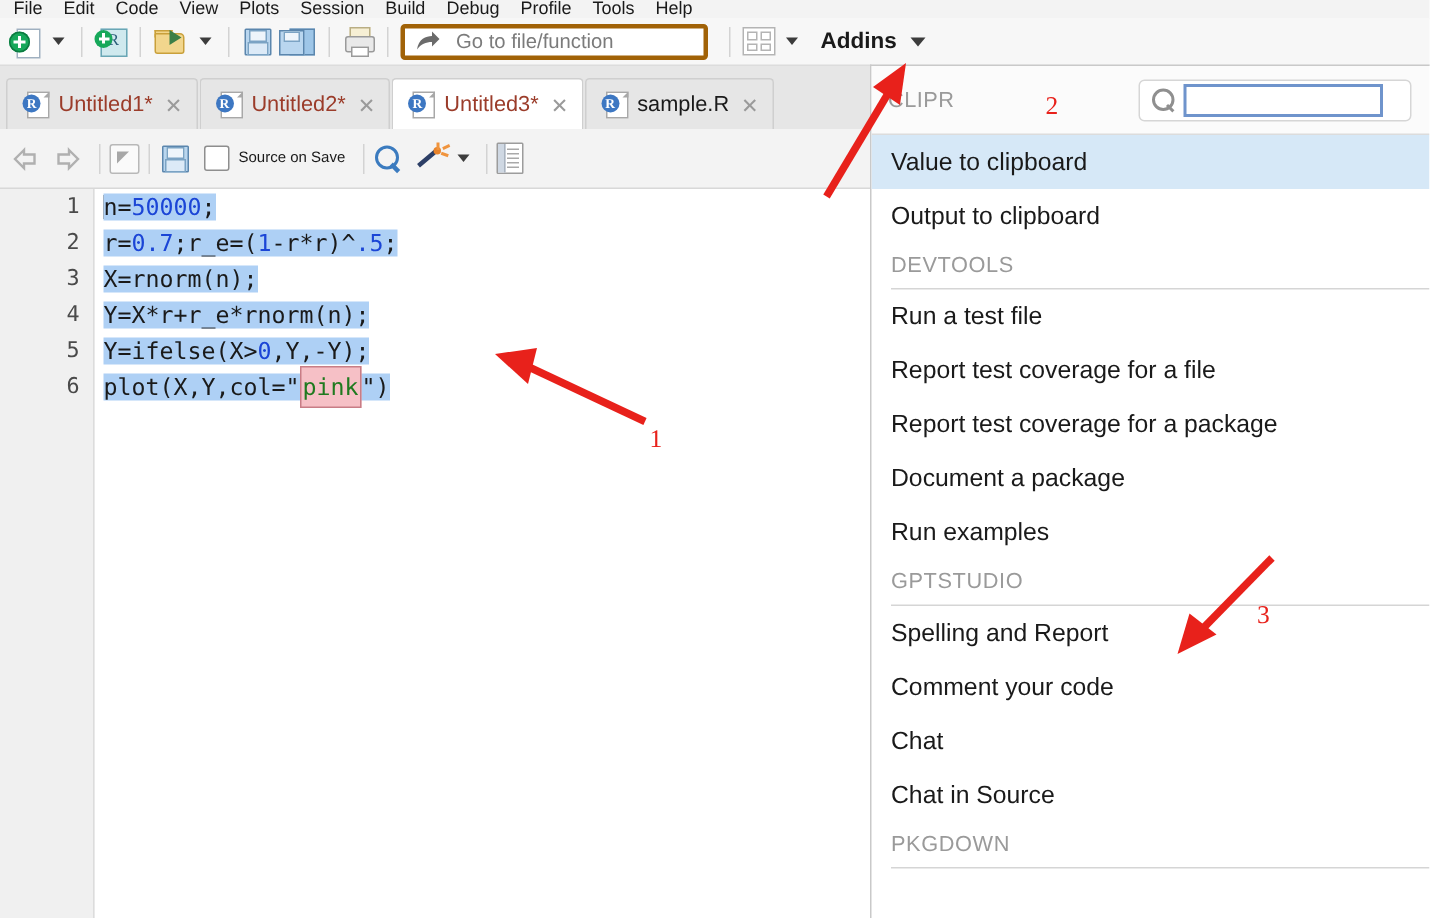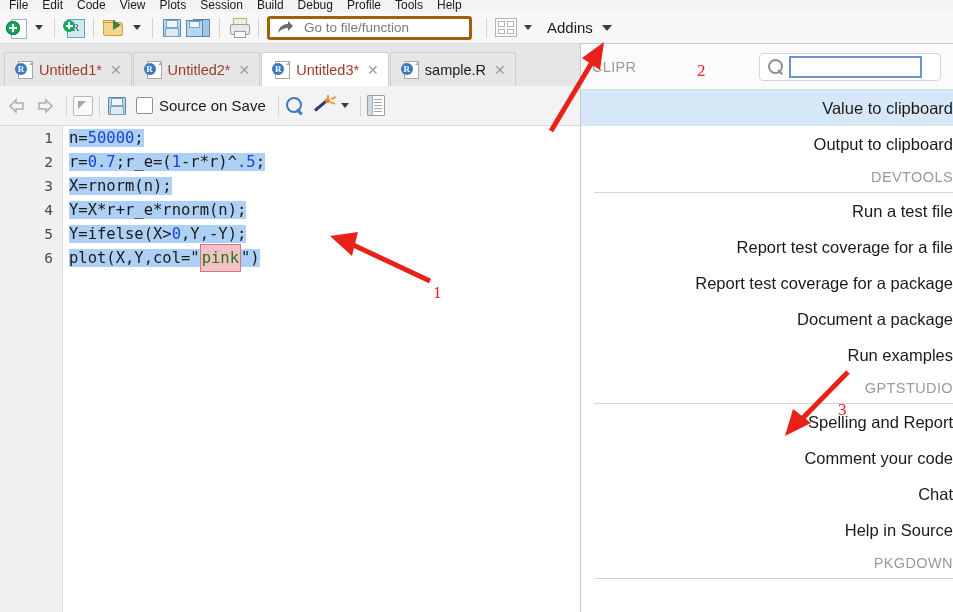--- a/index.html
+++ b/index.html
@@ -162,20 +162,21 @@
   .ico-panes {
     width: 22px; height: 19px; border: 1px solid #b4b4b4;
     display: grid; grid-template-columns: 1fr 1fr; grid-template-rows: 1fr 1fr;
     gap: 2px; padding: 2px; box-sizing: border-box; background: #fff;
   }
   .ico-panes i { background: #fff; border: 1px solid #b4b4b4; display: block; }
 
   .addins-label {
     font-size: 15px; color: #1a1a1a; margin-left: 10px; cursor: default;
     white-space: nowrap;
+    font-weight: bold;
   }
   .addins-caret {
     width: 0; height: 0; border-left: 5px solid transparent;
     border-right: 5px solid transparent; border-top: 6px solid #3c3c3c;
     margin-left: 9px;
   }
 
   
   .tabbar {
     position: absolute; left: 0; top: 44px; width: 660px; height: 42px;
@@ -227,21 +228,21 @@
     position: relative; background: #fafafa;
   }
   .popout:after {
     content: ""; position: absolute; left: 4px; top: 4px; width: 0; height: 0;
     border-left: 8px solid #a7a7a7; border-bottom: 8px solid transparent;
   }
   .chk {
     width: 15px; height: 15px; background: #fff; border: 1px solid #8e8e8e;
     border-radius: 2px; margin-right: 6px;
   }
-  .sos-label { font-size: 15px; color: #1a1a1a; white-space: nowrap; }
+  .sos-label { font-size: 10px; color: #1a1a1a; white-space: nowrap; }
   .magnifier { position: relative; width: 20px; height: 20px; }
   .magnifier .lens {
     position: absolute; left: 1px; top: 1px; width: 12px; height: 12px;
     border: 2px solid #3b7bbf; border-radius: 50%;
   }
   .magnifier .handle {
     position: absolute; left: 12px; top: 12px; width: 7px; height: 2.5px;
     background: #3b7bbf; transform: rotate(45deg); transform-origin: left center;
   }
   .wand { position: relative; width: 22px; height: 20px; }
@@ -334,21 +335,21 @@
   .searchbox .mag .handle {
     position: absolute; left: 12px; top: 12px; width: 6px; height: 2px;
     background: #8f8f8f; transform: rotate(45deg); transform-origin: left center;
   }
   .searchbox input {
     width: 133px; height: 22px; border: 2px solid #6f94cc; background: #fff;
     outline: none; margin-left: 4px; box-sizing: border-box;
     font-family: "Liberation Sans", sans-serif; font-size: 13px; padding: 0 3px;
   }
 
-  .menu-list { padding: 0; margin: 0; list-style: none; text-align: right; }
+  .menu-list { padding: 0; margin: 0; list-style: none; }
   .mrow {
     height: 36px; line-height: 36px; padding-left: 13px;
     font-size: 16.5px; color: #1a1a1a; white-space: nowrap; cursor: default;
     box-sizing: border-box;
   }
   .mrow.selected { background: #d6e8f7; }
   .mgroup {
     height: 30px; line-height: 30px; padding-left: 13px;
     font-size: 14.5px; color: #9a9a9a; letter-spacing: 0.4px;
     box-sizing: border-box;
@@ -563,21 +564,21 @@
       <li class="mrow">Run a test file</li>
       <li class="mrow">Report test coverage for a file</li>
       <li class="mrow">Report test coverage for a package</li>
       <li class="mrow">Document a package</li>
       <li class="mrow">Run examples</li>
       <li class="mgroup">GPTSTUDIO</li>
       <li class="mdiv"></li>
       <li class="mrow">Spelling and Report</li>
       <li class="mrow">Comment your code</li>
       <li class="mrow">Chat</li>
-      <li class="mrow">Help in Source</li>
+      <li class="mrow">Chat in Source</li>
       <li class="mgroup">PKGDOWN</li>
       <li class="mdiv"></li>
     </ul>
   </div>
 
   <svg class="arrows" viewBox="0 0 953 612">
 
     <g>
       <line x1="430" y1="281" x2="349" y2="243" stroke="#e8211b" stroke-width="5"></line>
       <polygon points="330,236 358,232 352,256" fill="#e8211b"></polygon>

